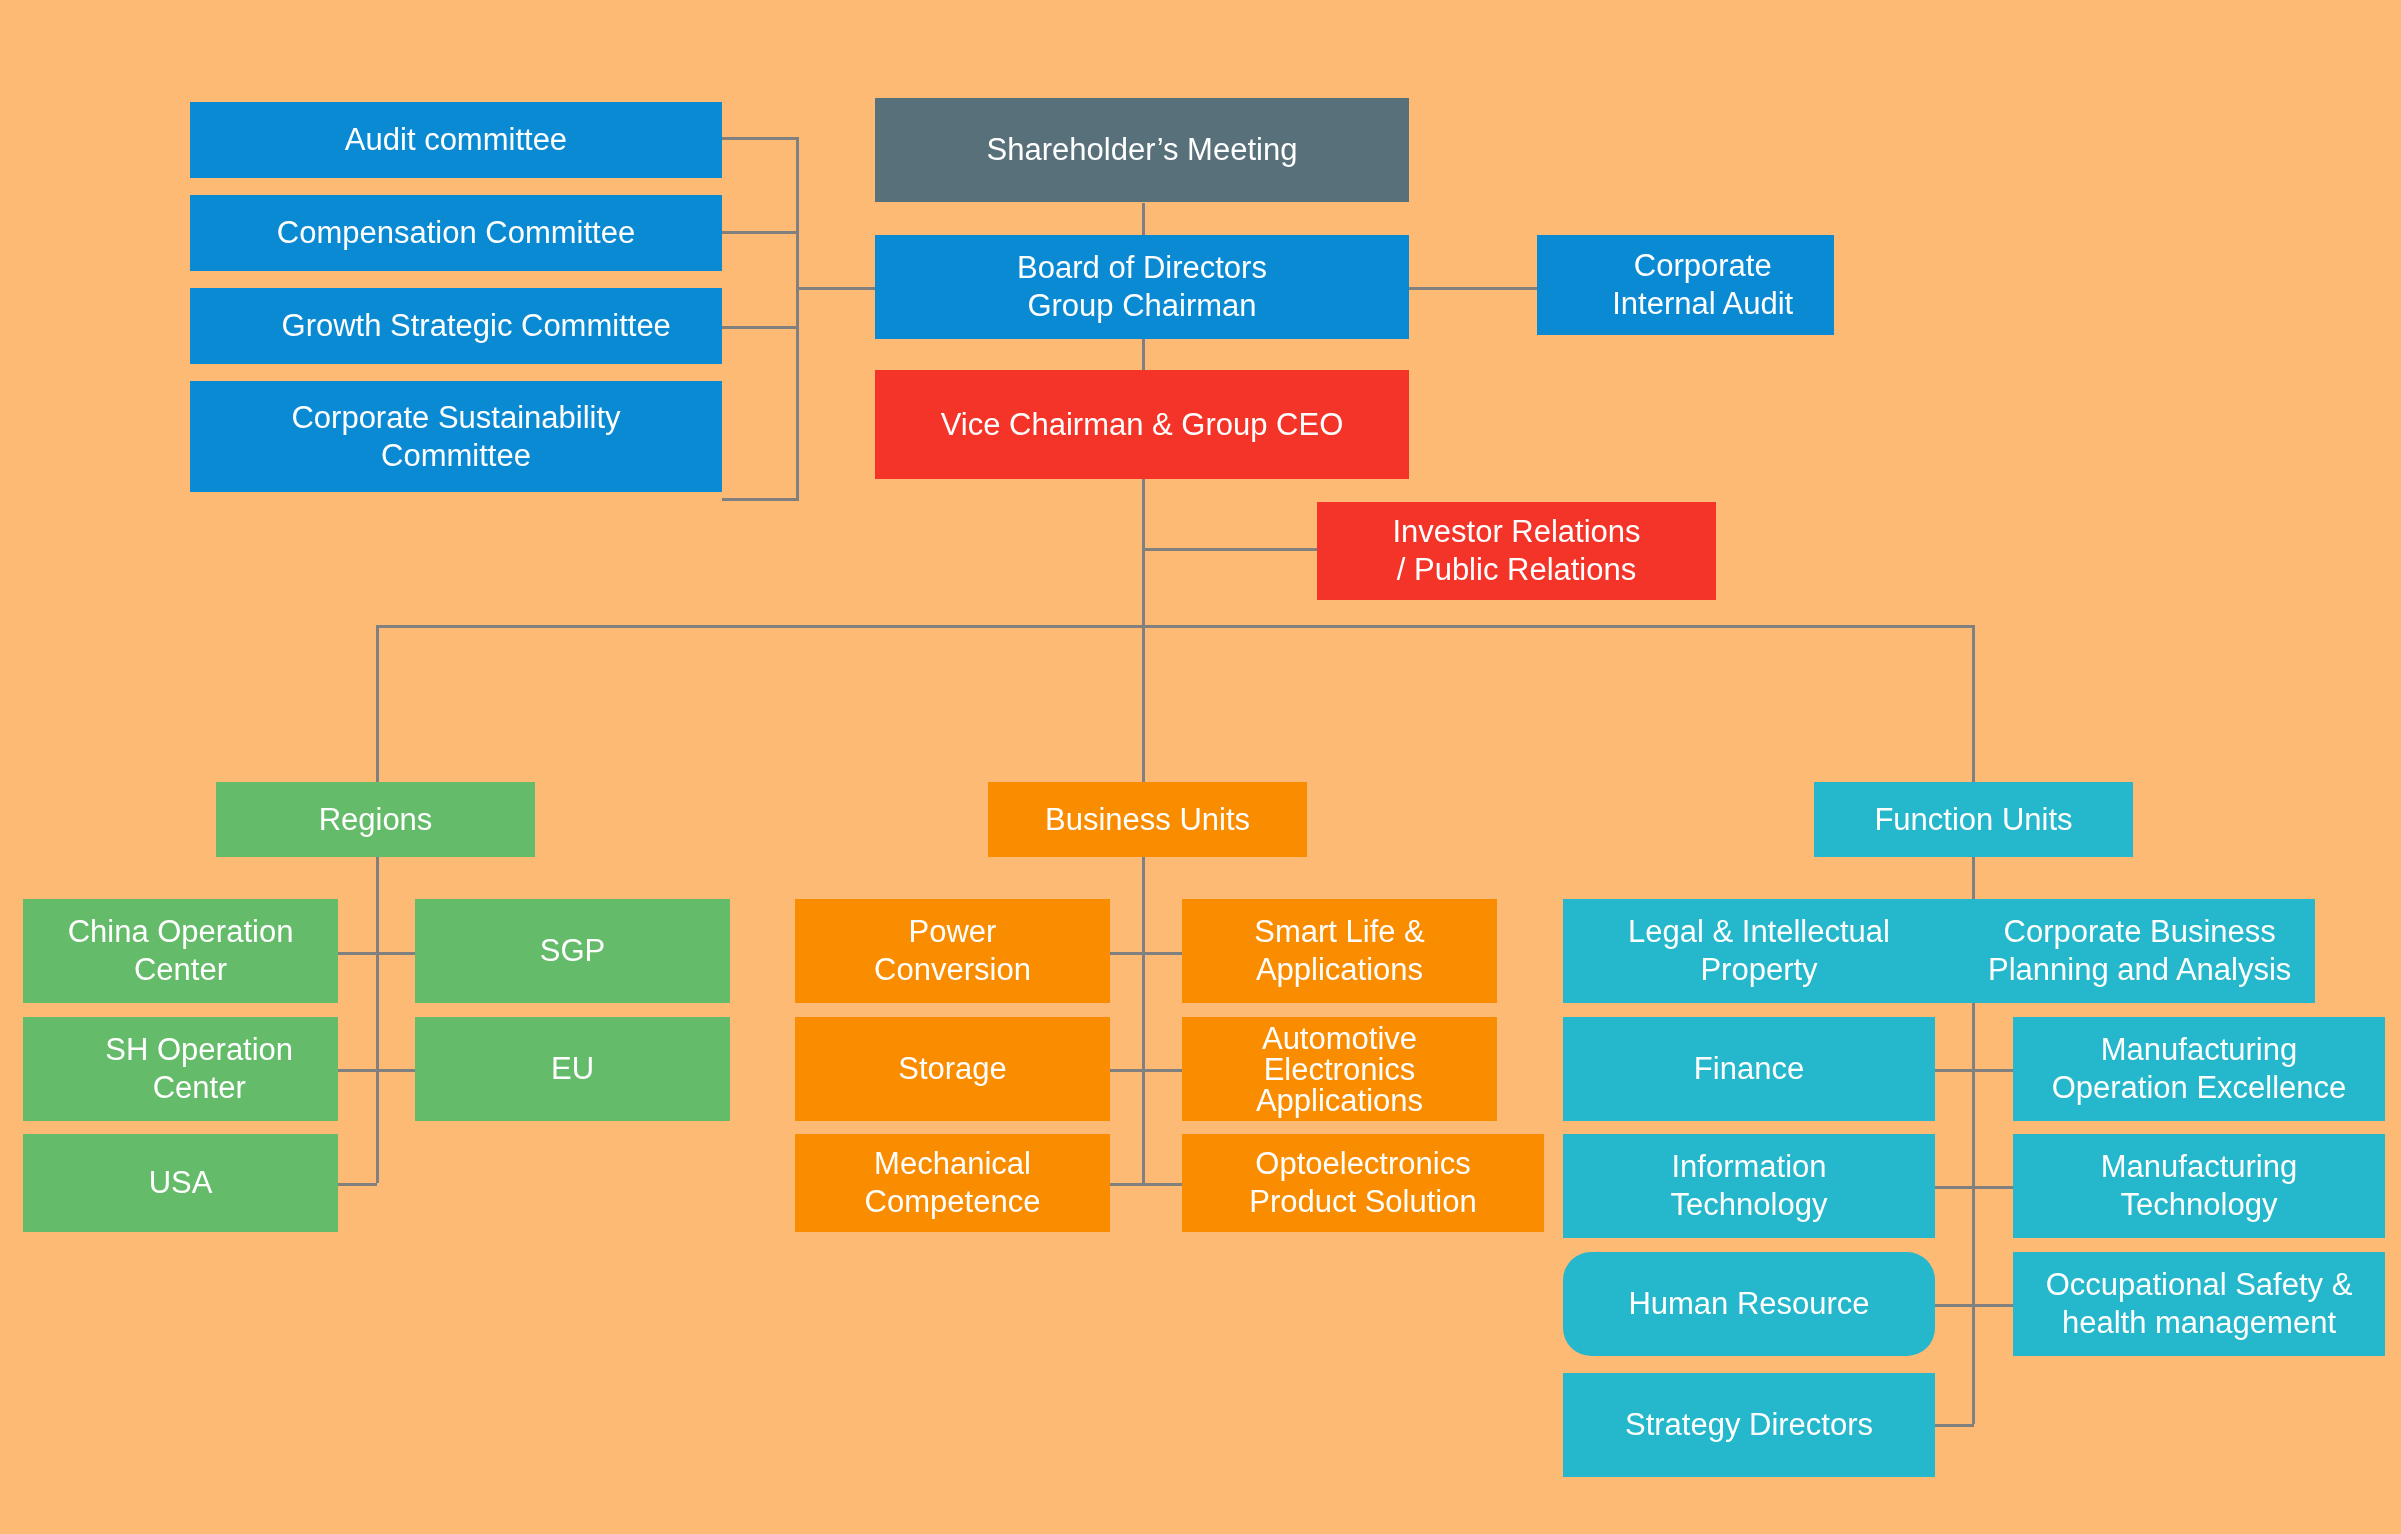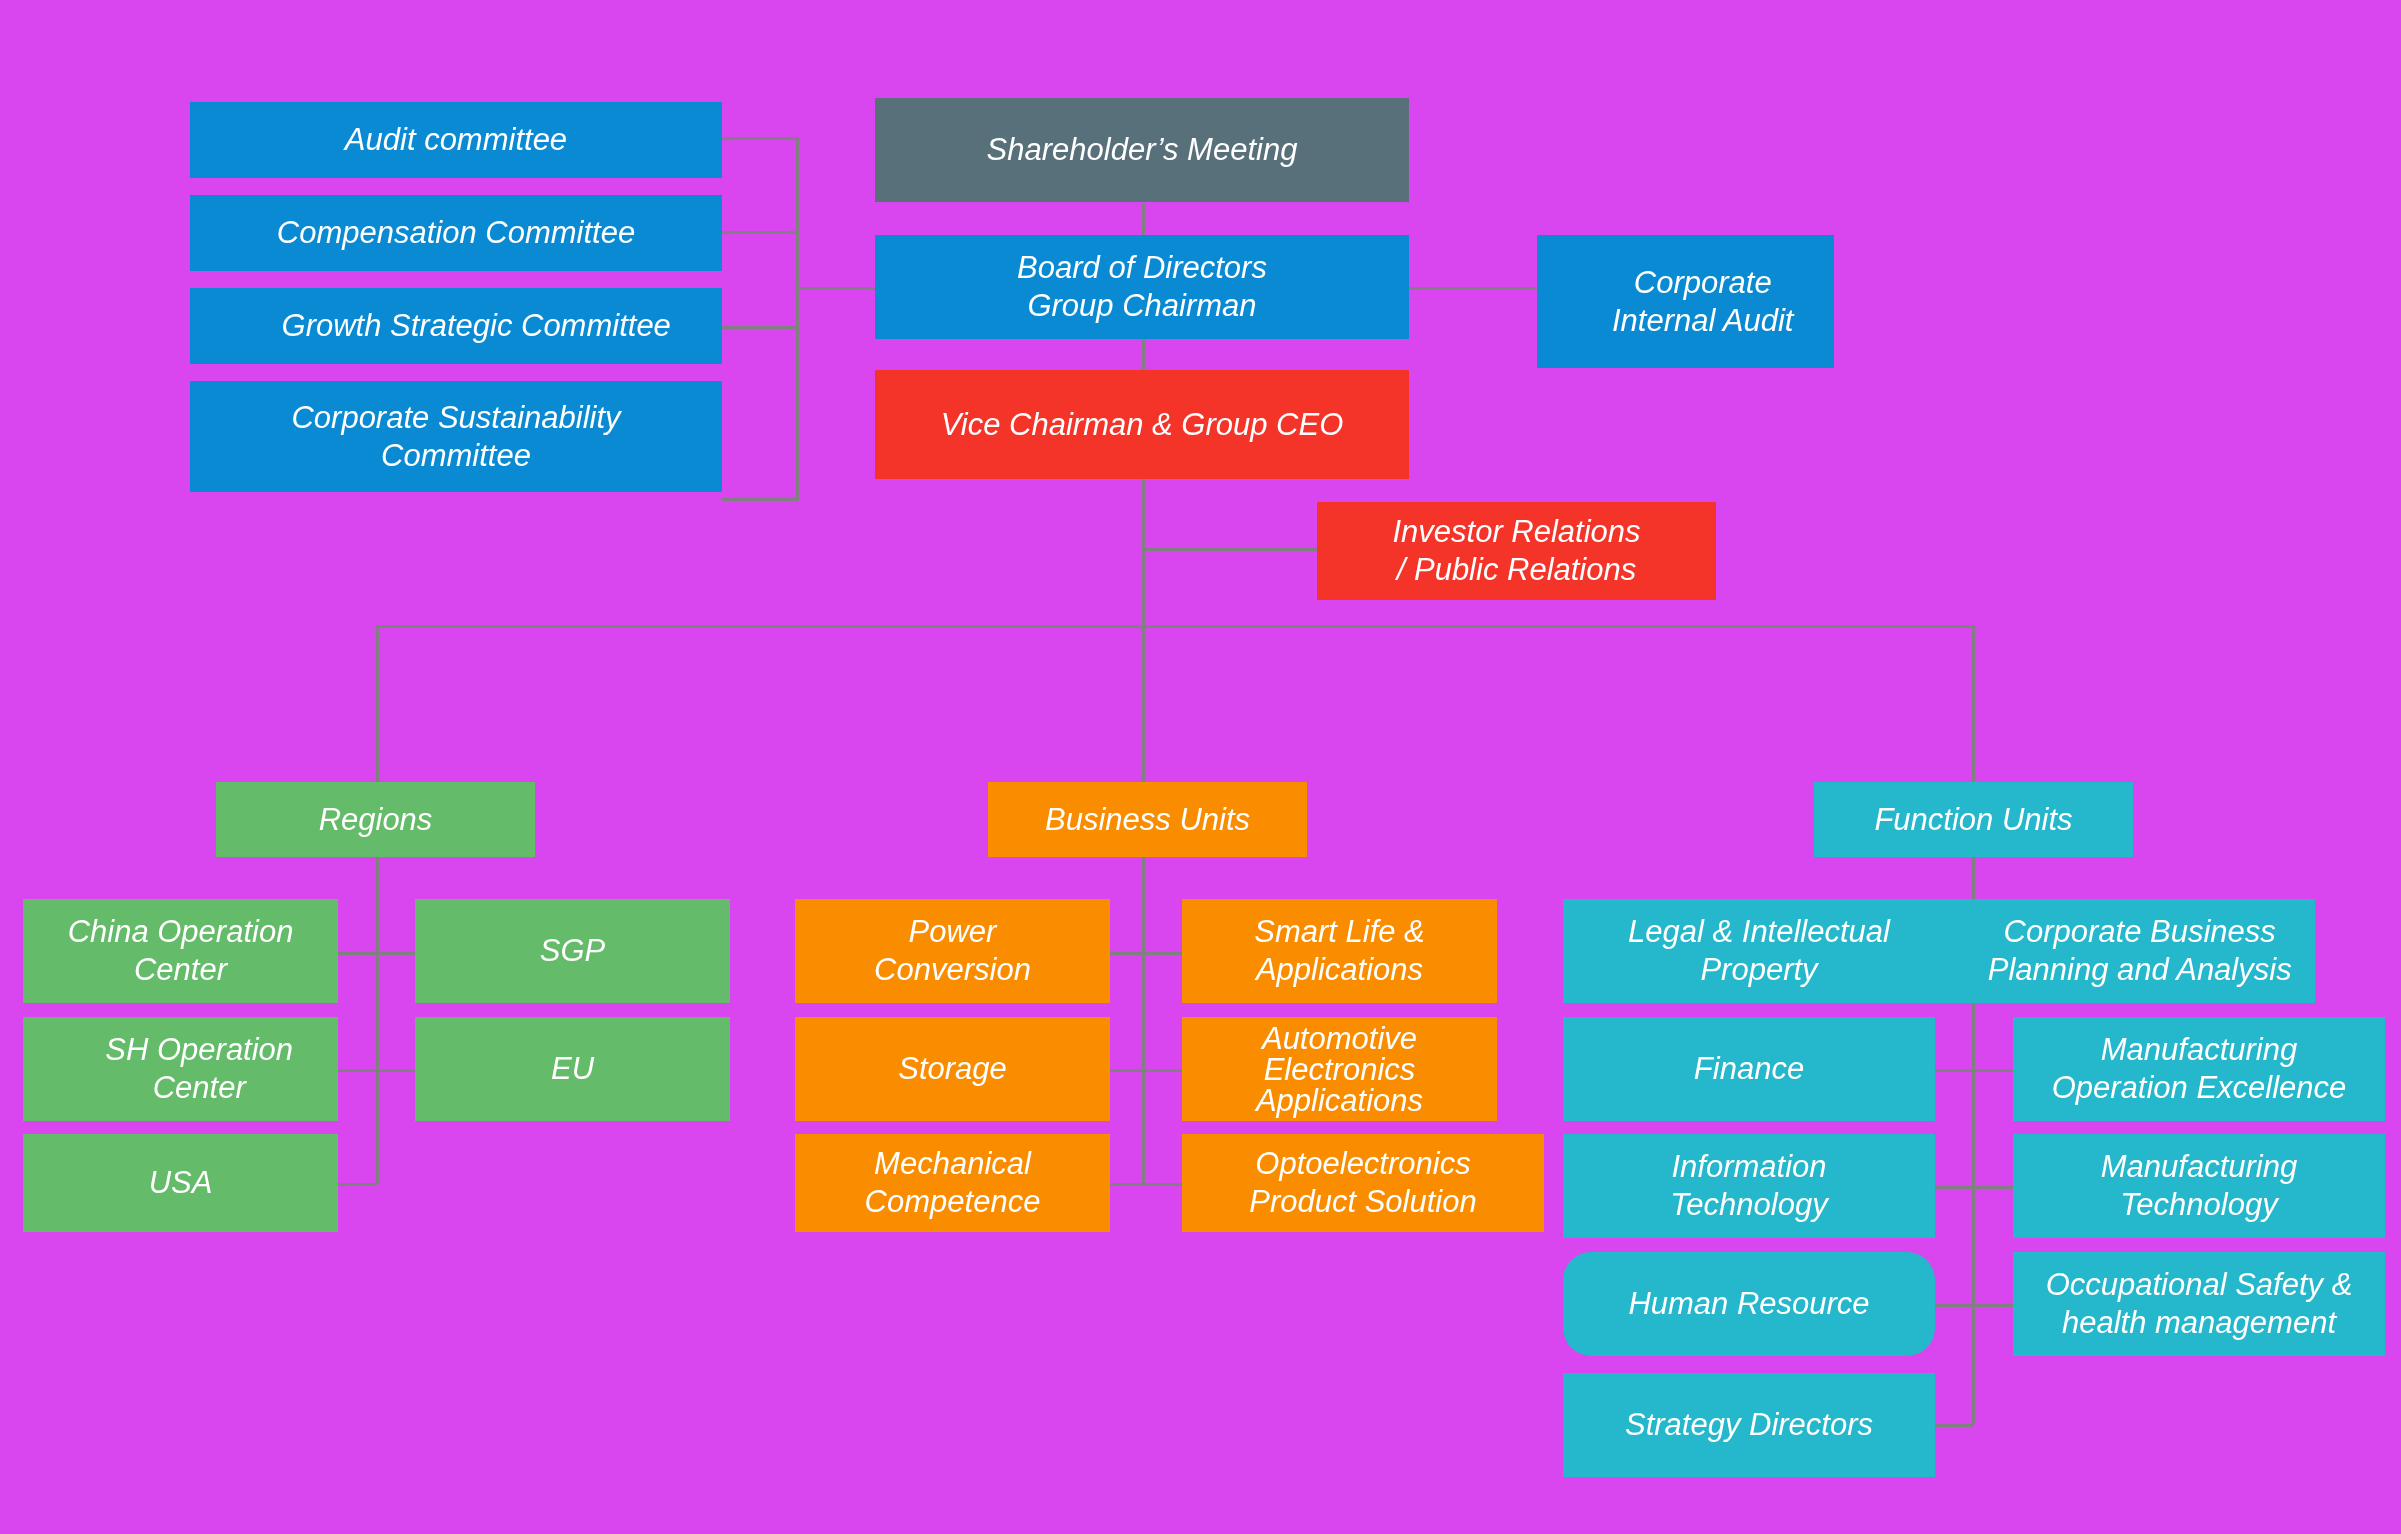--- a/index.html
+++ b/index.html
@@ -7,23 +7,22 @@
     padding: 0;
     background: #ffffff;
   }
   body {
     font-family: "Liberation Sans", sans-serif;
   }
   #chart-root {
     position: relative;
     width: 2401px;
     height: 1534px;
-    background: #d946ef;
+    background: #fdba74;
     overflow: hidden;
-    font-style: italic;
   }
   .node {
     position: absolute;
     display: flex;
     align-items: center;
     justify-content: center;
     text-align: center;
     color: #ffffff;
     font-size: 31px;
     line-height: 1.22;
@@ -111,21 +110,21 @@
 
   <div class="node" style="left:875px; top:98px; width:534px; height:104px; background:#58707a;">
     <span>Shareholder’s Meeting</span>
   </div>
   <div class="node" style="left:875px; top:235px; width:534px; height:104px; background:#0b8ad4;">
     <div>
       <span>Board of Directors</span>
       <span>Group Chairman</span>
     </div>
   </div>
-  <div class="node" style="left:1537px; top:235px; width:297px; height:133px; background:#0b8ad4;padding-left:41px;">
+  <div class="node" style="left:1537px; top:235px; width:297px; height:100px; background:#0b8ad4;padding-left:41px;">
     <div>
       <span>Corporate</span>
       <span>Internal Audit</span>
     </div>
   </div>
   <div class="node" style="left:875px; top:370px; width:534px; height:109px; background:#f43428;">
     <span>Vice Chairman &amp; Group CEO</span>
   </div>
   <div class="node" style="left:1317px; top:502px; width:399px; height:98px; background:#f43428;">
     <div>

